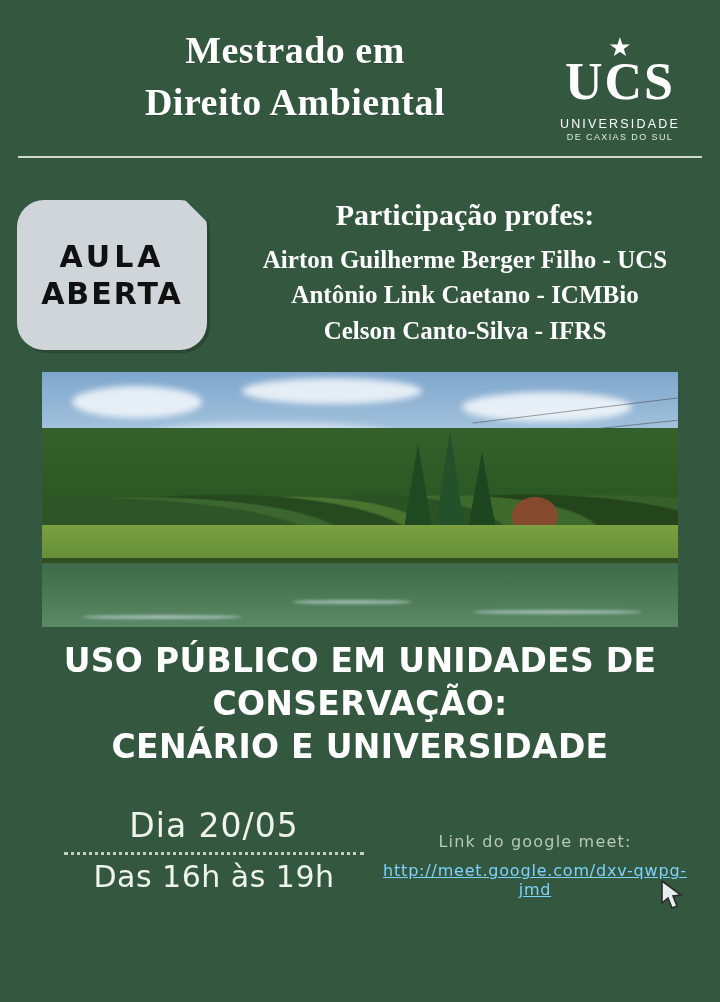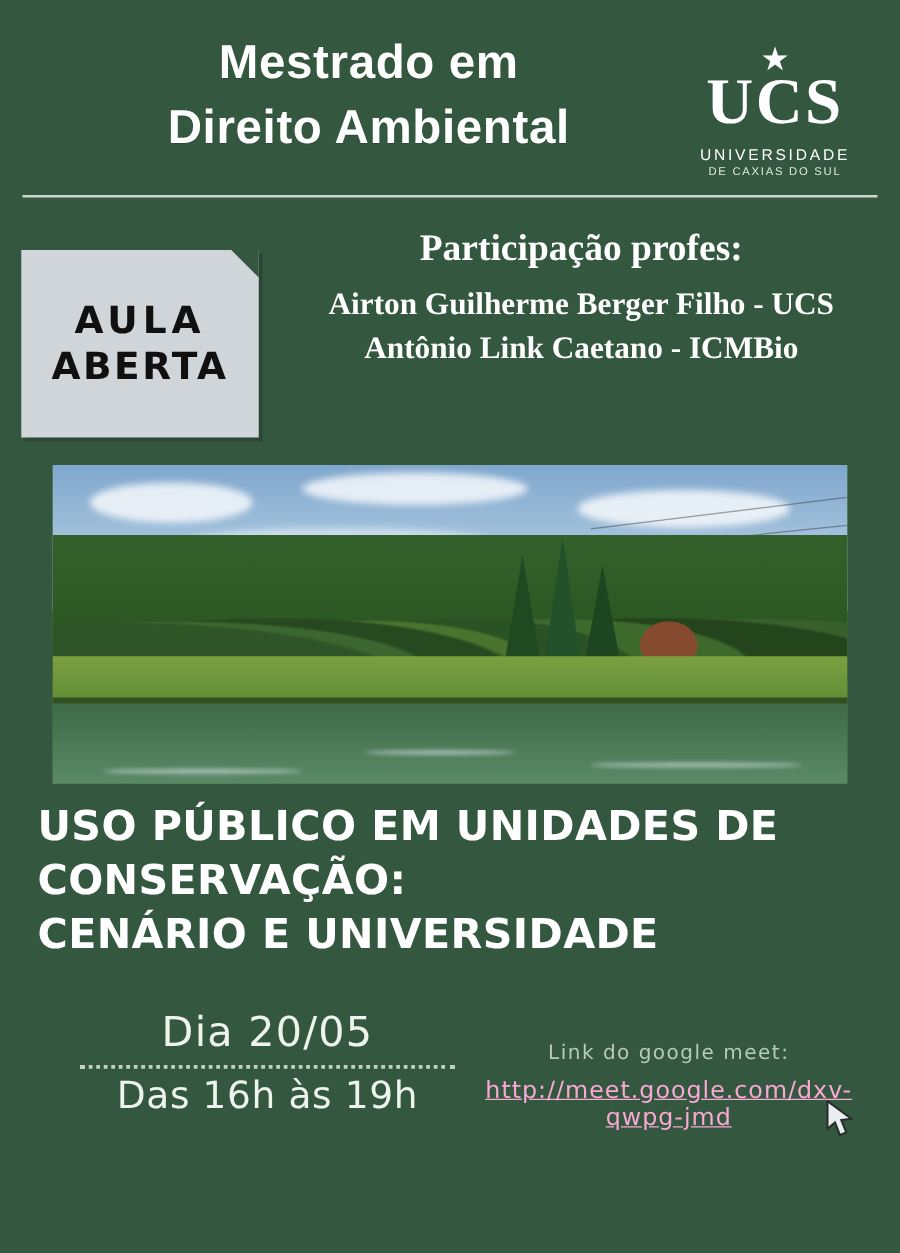--- a/index.html
+++ b/index.html
@@ -32,21 +32,21 @@
     height: 130px;
   }
   .title-block {
     position: absolute;
     left: 40px;
     top: 8px;
     width: 510px;
     text-align: center;
   }
   .title-line {
-    font-family: Liberation Sans, sans-serif;
+    font-family: Liberation Serif, serif;
     font-weight: bold;
     font-size: 38px;
     letter-spacing: 0.5px;
     line-height: 1.38;
     color: #ffffff;
     text-shadow: 0 1px 0 rgba(0,0,0,0.15);
   }
 
   
   .logo {
@@ -94,20 +94,21 @@
   
   .note {
     position: absolute;
     left: 17px;
     top: 200px;
     width: 190px;
     height: 150px;
     background: #cfd5d8;
     color: #101010;
     box-shadow: 3px 3px 0 rgba(0,0,0,0.18);
+    border-radius: 27px;
   }
   .note::after {
     content: "";
     position: absolute;
     right: 0;
     top: 0;
     border-left: 22px solid transparent;
     border-top: 22px solid #34573f;
   }
   .note-inner {
@@ -130,21 +131,21 @@
     font-weight: bold;
     font-size: 30px;
     letter-spacing: 2px;
     line-height: 1.25;
   }
 
   
   .speakers {
     position: absolute;
     left: 215px;
-    top: 180px;
+    top: 196px;
     width: 500px;
     text-align: center;
     font-family: "Liberation Serif", serif;
   }
   .speakers-title {
     font-size: 30px;
     font-weight: bold;
     line-height: 1.25;
     margin-bottom: 8px;
   }
@@ -261,20 +262,21 @@
     height: 5px;
     background: rgba(38,64,30,0.8);
   }
 
   
   .headline {
     position: absolute;
     left: 30px;
     top: 640px;
     width: 660px;
+    text-align: center;
     font-family: "DejaVu Sans", sans-serif;
     font-weight: bold;
     font-size: 33px;
     line-height: 1.3;
     letter-spacing: 0.3px;
   }
 
   
   .date-block {
     position: absolute;
@@ -309,24 +311,24 @@
     text-align: center;
     color: #b9c9bb;
     font-family: "DejaVu Sans", sans-serif;
   }
   .meet-label {
     font-size: 16px;
     letter-spacing: 1.2px;
   }
   .meet-link {
     margin-top: 10px;
-    font-size: 19px;
+    font-size: 16px;
     letter-spacing: 0.8px;
     text-decoration: underline;
-    color: #f9a8d4;
+    color: #7dd3fc;
     display: inline-block;
   }
   .cursor {
     position: absolute;
     left: 290px;
     top: 48px;
     width: 26px;
     height: 30px;
   }
 </style>
@@ -355,20 +357,21 @@
     <div class="note-inner">
       <div class="note-l1">AULA</div>
       <div class="note-l2">ABERTA</div>
     </div>
   </div>
 
   <div class="speakers">
     <div class="speakers-title">Participação profes:</div>
     <div class="speaker">Airton Guilherme Berger Filho - UCS</div>
     <div class="speaker">Antônio Link Caetano - ICMBio</div>
+    <div class="speaker">Celson Canto-Silva - IFRS</div>
   </div>
 
   <div class="photo">
     <div class="sky"></div>
     <div class="cloud c1"></div>
     <div class="cloud c2"></div>
     <div class="cloud c3"></div>
     <div class="cloud c4"></div>
     <div class="wire w1"></div>
     <div class="wire w2"></div>

